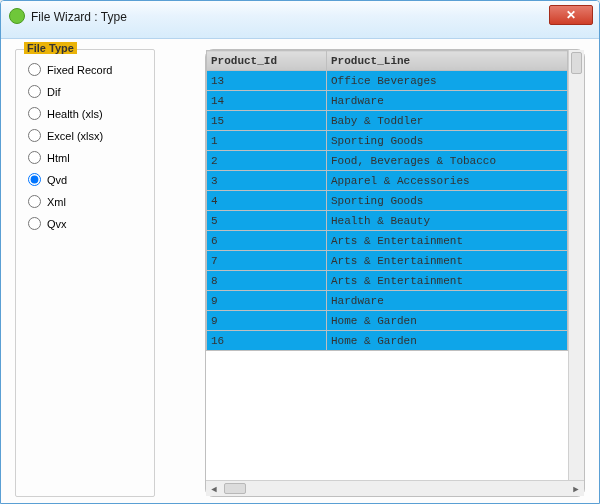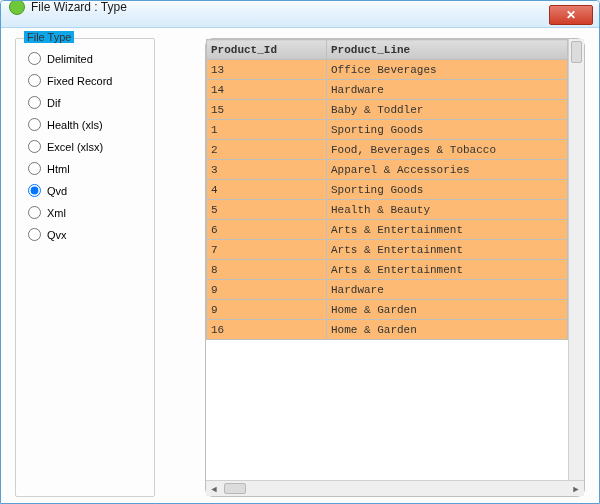--- a/index.html
+++ b/index.html
@@ -4,50 +4,50 @@
 <style>
   * { box-sizing: border-box; }
   html, body { margin: 0; padding: 0; font-family: Tahoma, Arial, sans-serif; font-size: 11px; background: #fff; }
   .window {
     width: 600px; height: 504px; position: relative;
     border: 1px solid #5a9fd4; border-radius: 4px 4px 0 0;
     box-shadow: 0 0 6px rgba(0,0,0,0.3);
     display: flex; flex-direction: column; overflow: hidden;
   }
   .titlebar {
-    height: 27px; background: linear-gradient(#f9fcff, #e7f3fd 40%, #d7ecfb);
+    height: 38px; background: linear-gradient(#f9fcff, #e7f3fd 40%, #d7ecfb);
     border-bottom: 1px solid #b5d4ee;
-    display: flex; align-items: center; padding: 0 0 14px 8px; position: relative;
+    display: flex; align-items: flex-end; padding: 0 0 14px 8px; position: relative;
   }
   .title-icon { width: 16px; height: 16px; background: #6fc73a; border: 1px solid #4a9a20; border-radius: 50%; margin-right: 6px; }
   .title-text { color: #1a1a1a; font-size: 12px; }
   .close-btn {
     position: absolute; right: 6px; top: 4px; width: 44px; height: 20px;
     background: linear-gradient(#e57b6c, #cf3e28);
     border: 1px solid #a52c1a; border-radius: 2px;
     display: flex; align-items: center; justify-content: center;
     color: #fff; font-weight: bold; font-size: 12px; cursor: pointer;
   }
   .content { flex: 1; background: #fdfdfd; padding: 10px 14px 6px 14px; display: flex; gap: 10px; }
   .side-panel {
     width: 140px; border: 1px solid #d0d0d0; border-radius: 2px; padding: 4px 8px 8px 8px; background: #fdfdfd;
     position: relative;
   }
-  .group-label { position: absolute; top: -8px; left: 8px; background: #0ea5e9; padding: 0 3px; color: #333; }
+  .group-label { position: absolute; top: -8px; left: 8px; background: #eab308; padding: 0 3px; color: #333; font-weight: bold; }
   .radio-row { display: flex; align-items: center; margin: 9px 0 9px 4px; cursor: pointer; }
   .radio-row input { margin: 0 6px 0 0; }
   .radio-row span { color: #000; }
   .table-area { flex: 1; display: flex; flex-direction: column; }
   .table-container { flex: 1; border: 1px solid #bfbfbf; border-radius: 8px; background: #fff; position: relative; display: flex; flex-direction: column; margin-left: 40px; }
   .table-wrap { flex: 1; overflow: hidden; position: relative; display: flex; }
   .table-scroll { flex: 1; overflow: hidden; }
   table { border-collapse: collapse; width: 100%; font-family: "Courier New", monospace; font-size: 11px; table-layout: fixed; }
   th, td { border: 1px solid #bfbfbf; padding: 3px 4px; text-align: left; overflow: hidden; white-space: nowrap; }
   th { background: linear-gradient(#dedede, #c9c9c9); color: #333; font-weight: bold; height: 20px; }
-  td { background: #fdba74; color: #333; height: 20px; }
+  td { background: #0ea5e9; color: #333; height: 20px; }
   .col-id { width: 120px; }
   .vscroll { width: 16px; background: #efefef; border-left: 1px solid #d0d0d0; position: relative; }
   .vthumb { position: absolute; top: 2px; left: 2px; right: 2px; height: 22px; background: #dcdcdc; border: 1px solid #b8b8b8; border-radius: 2px; }
   .hscroll { height: 16px; background: #efefef; border-top: 1px solid #d0d0d0; position: relative; }
   .harrow-l, .harrow-r { position: absolute; top: 0; width: 16px; height: 15px; display: flex; align-items: center; justify-content: center; color: #666; font-size: 9px; }
   .harrow-l { left: 0; } .harrow-r { right: 0; }
   .hthumb { position: absolute; left: 18px; top: 2px; width: 22px; bottom: 2px; background: #dcdcdc; border: 1px solid #b8b8b8; border-radius: 2px; }
   .button-bar {
     height: 44px; display: flex; align-items: center; justify-content: flex-end;
     gap: 10px; padding: 0 24px; background: #fdfdfd; border-top: 0;
@@ -72,24 +72,20 @@
     <div class="close-btn">
       <span>✕</span>
     </div>
   </div>
 
   <div class="content">
 
     <div class="side-panel">
       <span class="group-label">File Type</span>
       <div id="radio-list">
-          <label class="radio-row">
-            <input type="radio" name="ft" style="">
-            <span>Delimited</span>
-          </label>
           <label class="radio-row">
             <input type="radio" name="ft" style="">
             <span>Fixed Record</span>
           </label>
           <label class="radio-row">
             <input type="radio" name="ft" style="">
             <span>Dif</span>
           </label>
           <label class="radio-row">
             <input type="radio" name="ft" style="">

